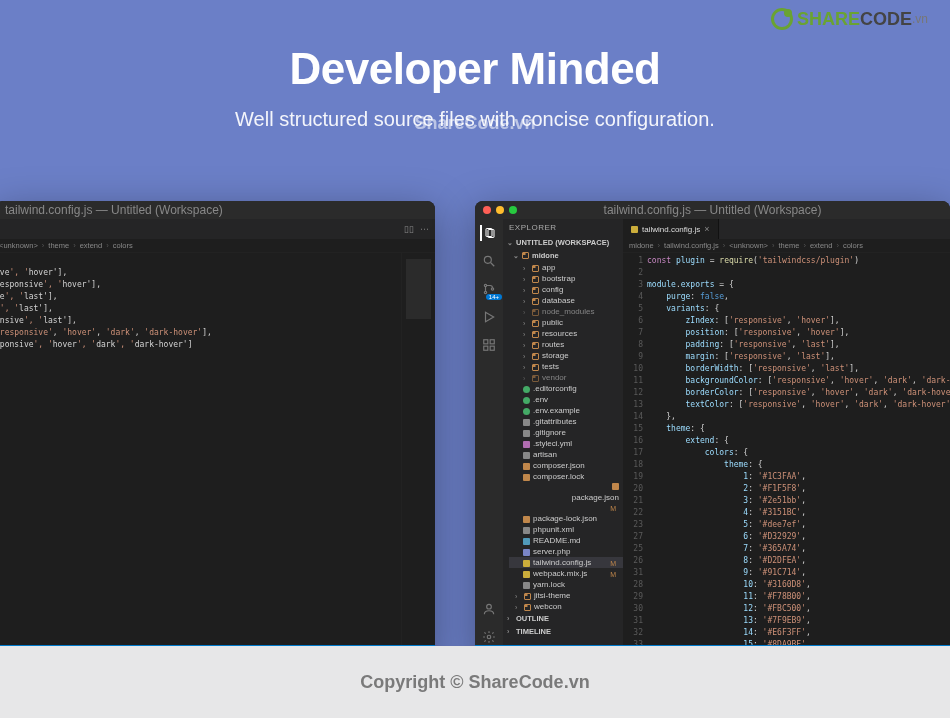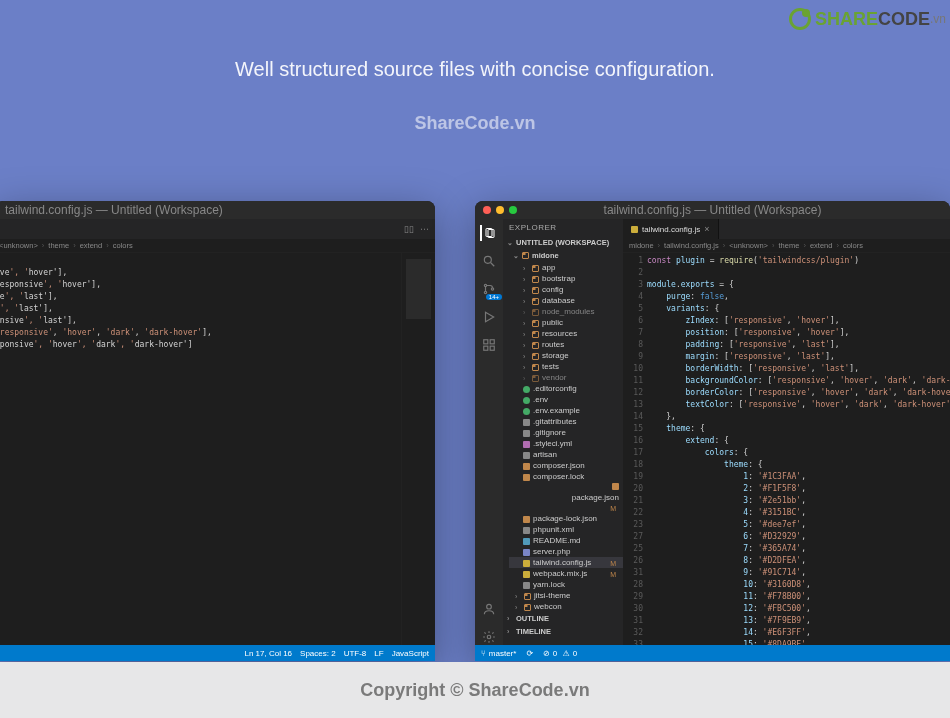--- a/index.html
+++ b/index.html
@@ -1,20 +1,20 @@
 <!DOCTYPE html>
 <html><head>
 <meta charset="utf-8">
 <style>
 * { margin: 0; padding: 0; box-sizing: border-box; }
 html, body { width: 950px; height: 718px; overflow: hidden; font-family: -apple-system, "Segoe UI", sans-serif; }
 .page { width: 950px; height: 718px; background: #6b7fc7; position: relative; }
 
 
-.brand-logo { position: absolute; top: 8px; right: 4px; display: flex; align-items: center; font-weight: 700; font-size: 18px; z-index: 50; }
+.brand-logo { position: absolute; top: 8px; right: 22px; display: flex; align-items: center; font-weight: 700; font-size: 18px; z-index: 50; }
 .brand-logo .ring { width: 22px; height: 22px; border: 3px solid #6aa332; border-radius: 50%; margin-right: 4px; position: relative; }
 .brand-logo .ring::after { content: ""; position: absolute; top: -2px; right: -2px; width: 8px; height: 8px; background: #6aa332; border-radius: 50%; }
 .brand-logo .s1 { color: #6aa332; }
 .brand-logo .s2 { color: #444; text-align: right; }
 .brand-logo .s3 { color: #777; font-size: 12px; font-weight: 500; }
 
 
 .center-watermark { position: absolute; top: 113px; left: 50%; transform: translateX(-50%); color: rgba(255,255,255,.55); font-size: 18px; z-index: 40; font-weight: bold; }
 
 
@@ -83,21 +83,21 @@
 
 .minimap { width: 34px; background: #1e1e1e; border-left: 1px solid #222; position: relative; flex-shrink:0;}
 .minimap .mm-block { position:absolute; left:4px; right:4px; background: rgba(170,170,170,.1); }
 
 
 .statusbar { height: 16px; background: #007acc; color:#fff; display:flex; align-items:center; font-size:8px; padding:0 6px; gap:10px; flex-shrink:0;}
 .statusbar .sbr { margin-left:auto; display:flex; gap:8px;}
 .statusbar .item { display:flex; align-items:center; gap:3px; cursor:pointer;}
 
 
-.footer { position: absolute; bottom: 0; left: 0; right: 0; height: 56px; background: #e7e7e8; display: flex; align-items: center; justify-content: center; color: #7a7a7a; font-size: 18px; font-weight: 600; }
+.footer { position: absolute; bottom: 0; left: 0; right: 0; height: 72px; background: #e7e7e8; display: flex; align-items: center; justify-content: center; color: #7a7a7a; font-size: 18px; font-weight: 600; }
 .vscode.left .titlebar .title { left: 10px; transform: none; }
 .vscode.left .tabs { justify-content: flex-end; }
 .vscode.left .breadcrumb { padding-left: 4px; }
 
 
 .i-folder { width:7px;height:7px;display:inline-block;border:1px solid #c0874b;border-radius:1px;background:linear-gradient(#c0874b,#c0874b) 0 0/50% 2px no-repeat; }
 .i-js { width:7px;height:7px;display:inline-block;background:#cbad3b;border-radius:1px; }
 .i-json { width:7px;height:7px;display:inline-block;background:#c0874b;border-radius:1px; }
 .i-cfg { width:7px;height:7px;display:inline-block;background:#4a6; border-radius:50%; }
 .i-file { width:7px;height:7px;display:inline-block;background:#888;border-radius:1px; }
@@ -113,20 +113,21 @@
   <div class="brand-logo">
     <span class="ring"></span>
     <span class="s1">SHARE</span>
       <span class="s2">CODE</span>
       <span class="s3">.vn</span>
   </div>
 
   <div class="center-watermark">ShareCode.vn</div>
 
   <div class="hero">
+    <h1>Developer Minded</h1>
     <p>Well structured source files with concise configuration.</p>
   </div>
 
   <div class="windows">
 
     <div class="vscode left">
       <div class="titlebar">
 
         <span class="title">tailwind.config.js — Untitled (Workspace)</span>
       </div>

